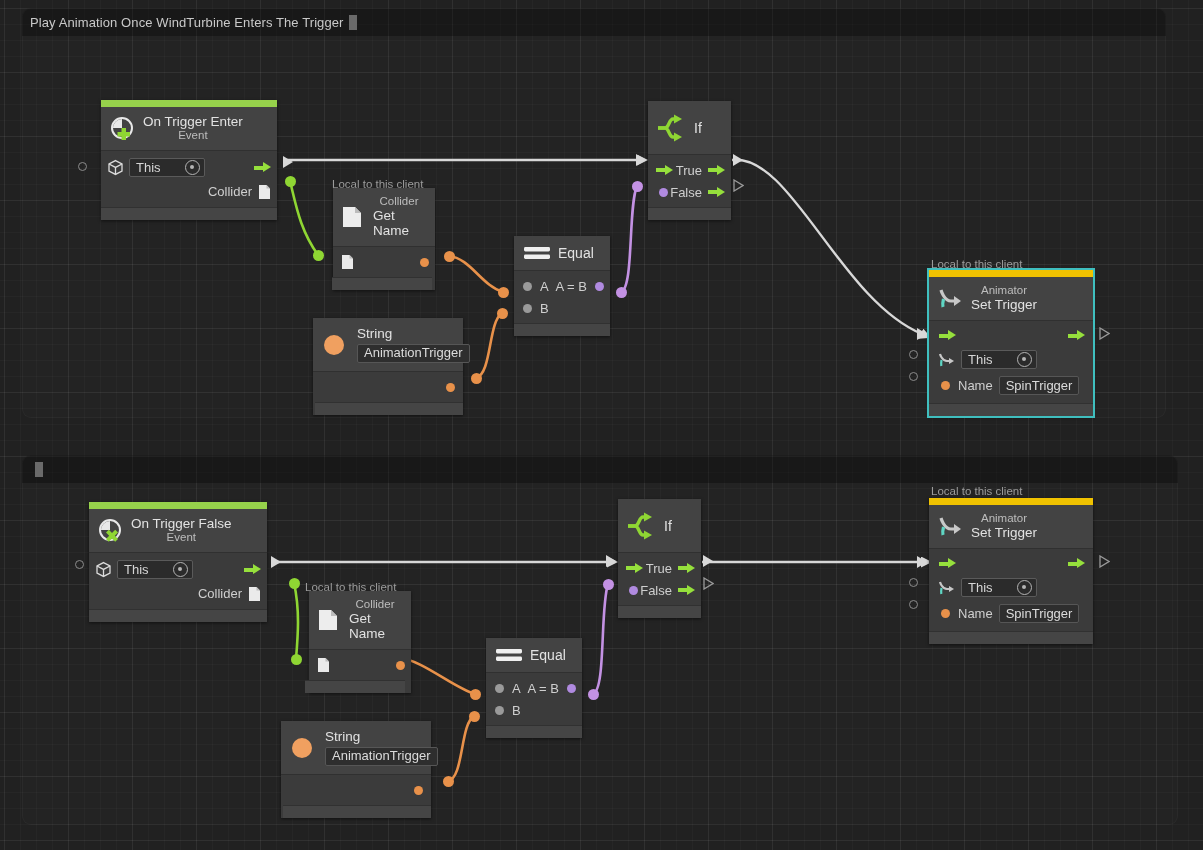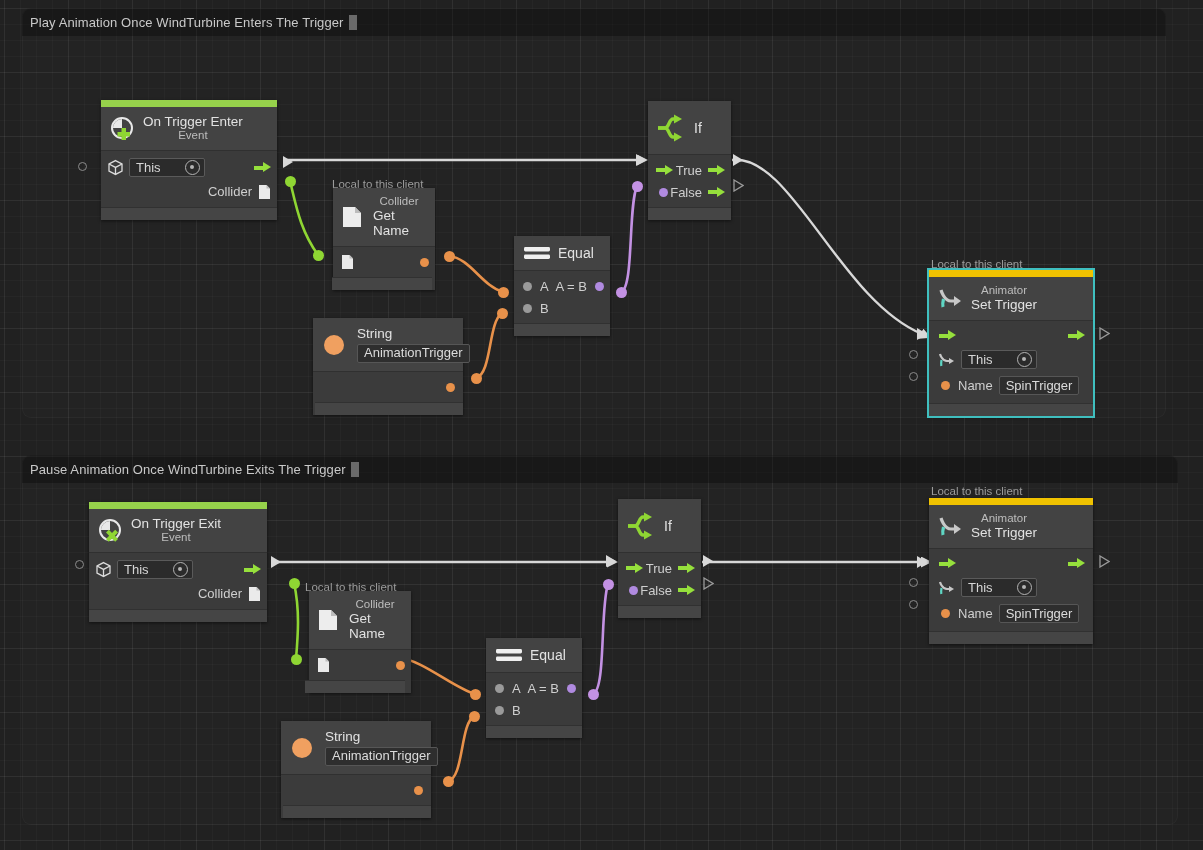--- a/index.html
+++ b/index.html
@@ -258,21 +258,20 @@
 
   <div class="group" style="left:22px; top:8px; width:1144px; height:410px;">
     <div class="group-header">
       <span class="group-title">Play Animation Once WindTurbine Enters The Trigger</span>
       <span class="caret"></span>
     </div>
   </div>
 
   <div class="group" style="left:22px; top:455px; width:1156px; height:370px;">
     <div class="group-header">
-      <span class="group-title">Pause Animation Once WindTurbine Exits The Trigger</span>
       <span class="caret"></span>
     </div>
   </div>
 
   <svg class="wires">
     <defs>
       <marker id="ahw" markerWidth="11" markerHeight="11" refX="1" refY="5.5" orient="auto" markerUnits="userSpaceOnUse">
         <path d="M0,0 L11,5.5 L0,11 z" fill="#d8d8d8"></path>
       </marker>
     </defs>
@@ -542,21 +541,21 @@
     <div class="node-accent" style="background:#96d14b;"></div>
     <div class="node-head tall">
       <div class="node-icon">
         <svg viewBox="0 0 26 26" width="26" height="26">
           <path d="M13 3 A10 10 0 1 0 13 23 A10 10 0 1 0 13 3 Z" fill="none" stroke="#e8e8e8" stroke-width="2"></path>
           <path d="M13 4 L13 13 L4 13 A9 9 0 0 1 13 4 Z" fill="#e8e8e8"></path>
           <path d="M9 15.5 L11.8 12.7 L15 15.9 L18.2 12.7 L21 15.5 L17.8 18.7 L21 21.9 L18.2 24.7 L15 21.5 L11.8 24.7 L9 21.9 L12.2 18.7 Z" fill="#8fd633"></path>
         </svg>
       </div>
       <div class="node-titles">
-        <span class="node-title">On Trigger Exit</span>
+        <span class="node-title">On Trigger False</span>
         <span class="node-sub">Event</span>
       </div>
     </div>
     <div class="node-body">
       <div class="row tallrow">
         <span class="unit-icon">
           <svg viewBox="0 0 17 17" width="17" height="17">
             <path d="M8.5 1.6 L15 5 L15 12 L8.5 15.4 L2 12 L2 5 Z" fill="none" stroke="#dcdcdc" stroke-width="1.3"></path>
             <path d="M2 5 L8.5 8.4 L15 5 M8.5 8.4 L8.5 15.4" fill="none" stroke="#dcdcdc" stroke-width="1.3"></path>
           </svg>

